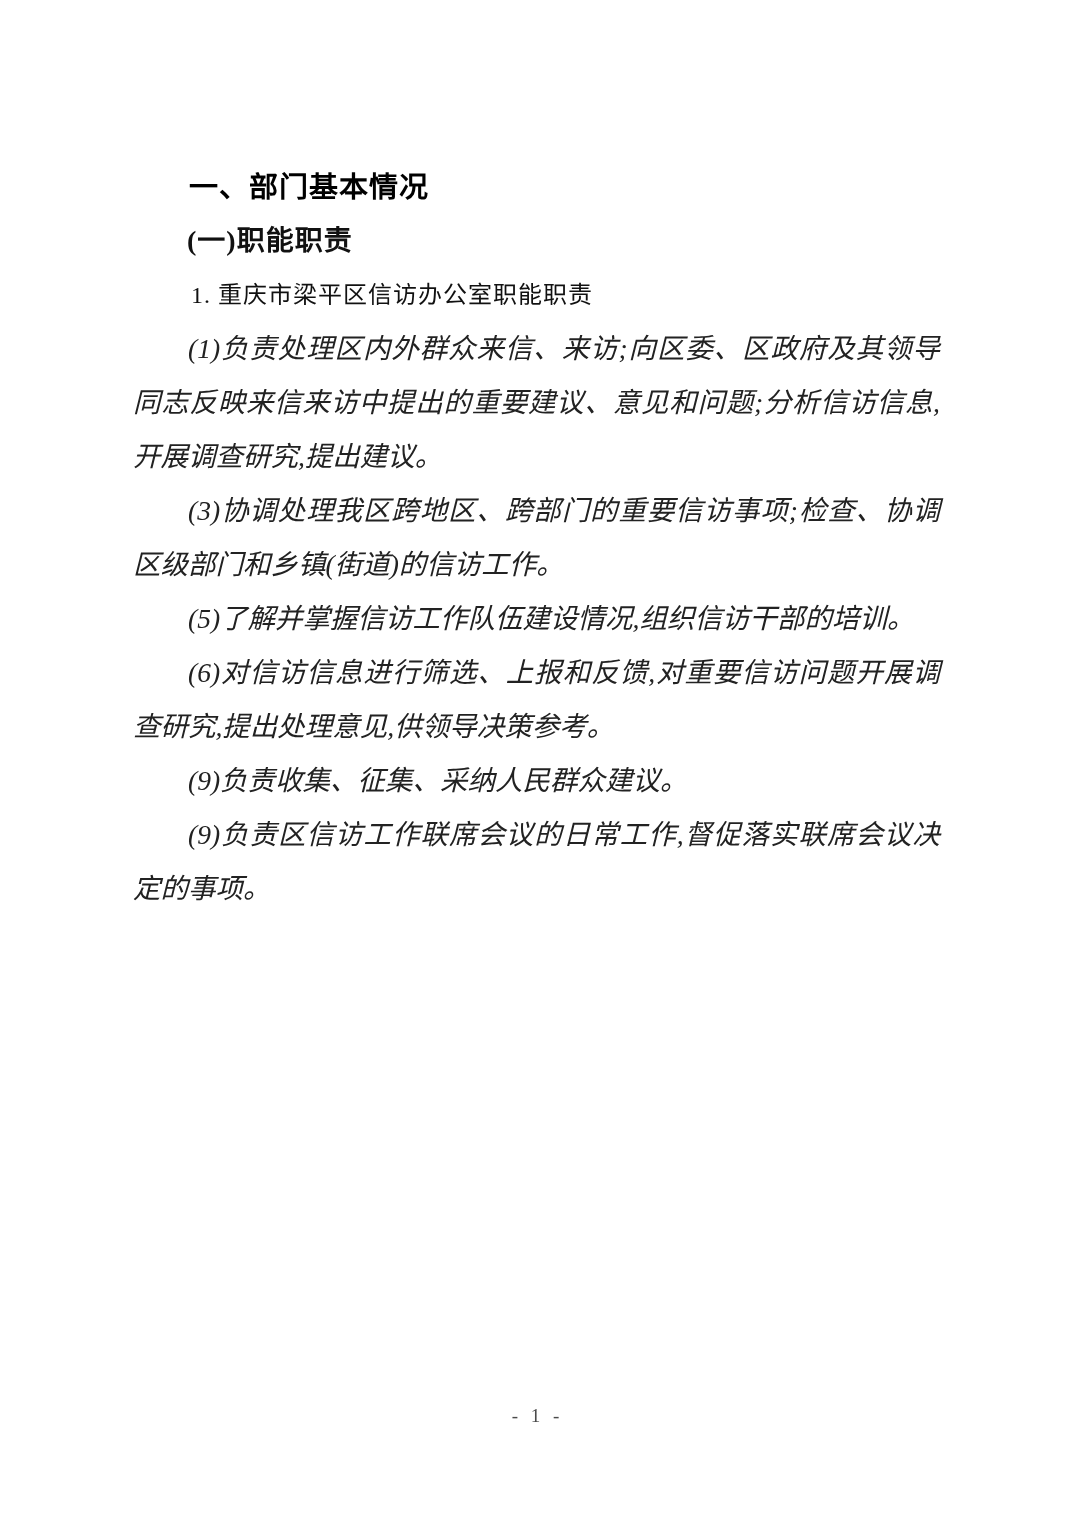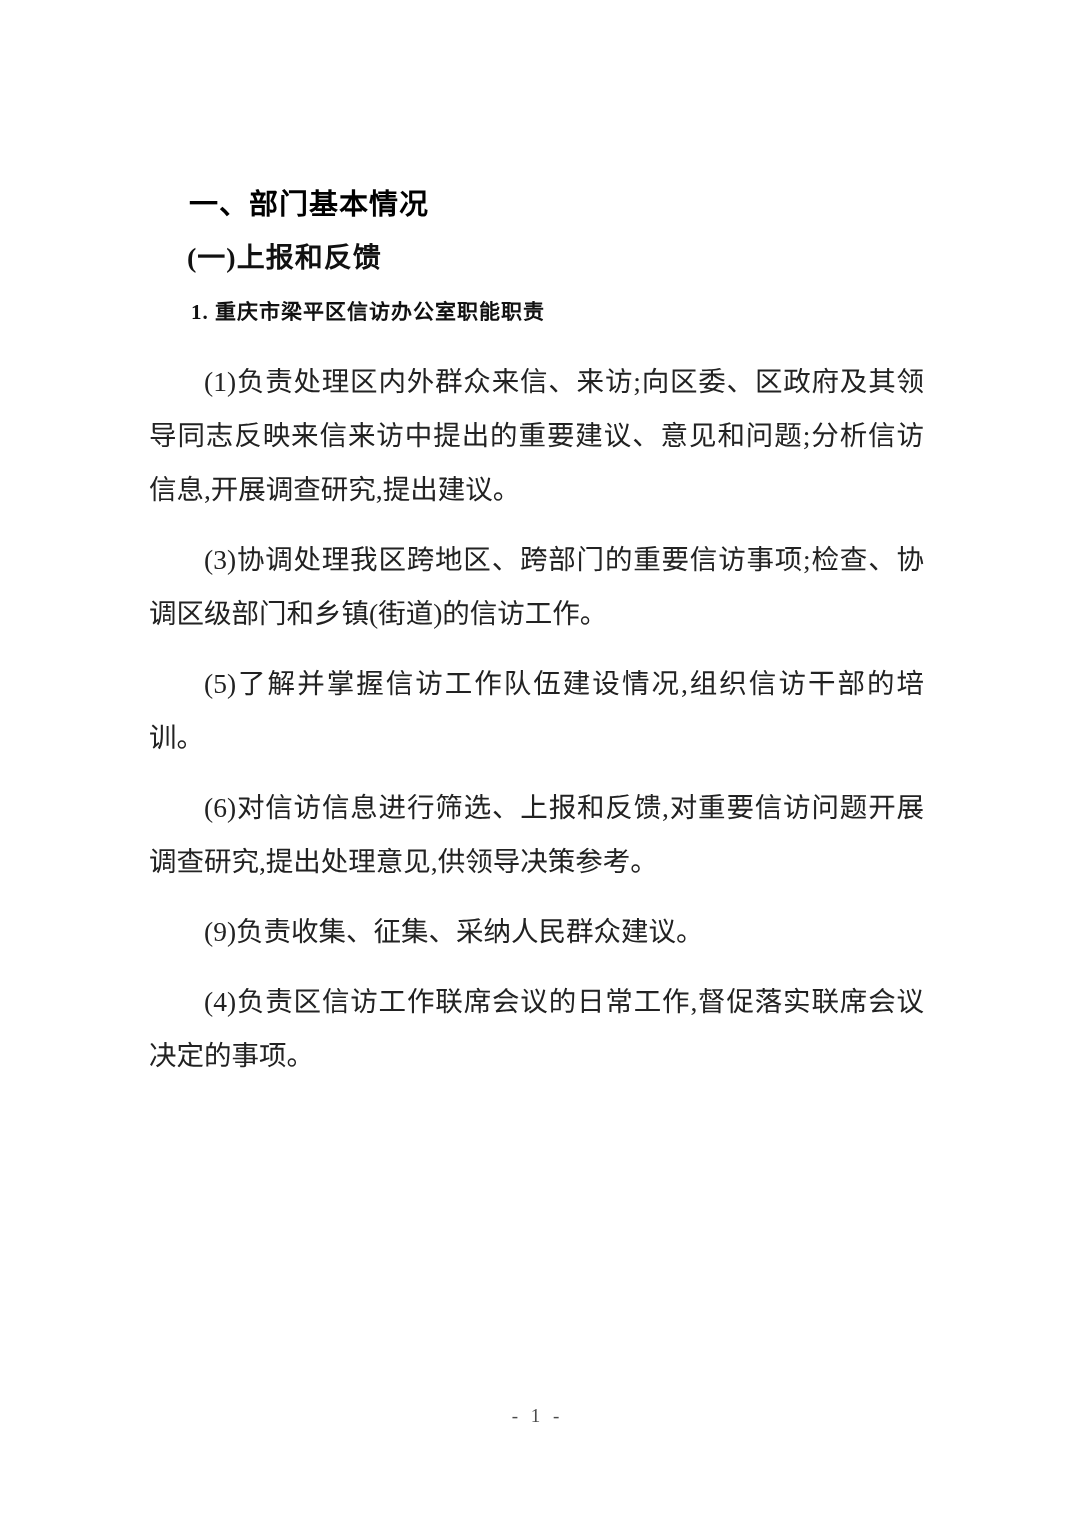--- a/index.html
+++ b/index.html
@@ -15,21 +15,21 @@
   .page {
     position: relative;
     width: 1075px;
     height: 1520px;
     background: #ffffff;
     overflow: hidden;
   }
   .content {
     position: absolute;
     left: 133px;
-    top: 177px;
+    top: 160px;
     width: 807px;
     color: #1f1f1f;
   }
   .h1 {
     margin: 0;
     font-family: "Liberation Sans", "DejaVu Sans", sans-serif;
     font-weight: 700;
     font-size: 29px;
     line-height: 54px;
     letter-spacing: 1px;
@@ -42,59 +42,60 @@
     font-weight: 700;
     font-size: 28px;
     line-height: 54px;
     letter-spacing: 1px;
     text-indent: 54px;
     color: #111111;
   }
   .h3 {
     margin: 0;
     font-family: "Liberation Serif", "DejaVu Serif", serif;
-    font-weight: 700;
-    font-size: 21px;
+    font-weight: 400;
+    font-size: 24px;
     line-height: 54px;
     letter-spacing: 1px;
     text-indent: 58px;
     color: #111111;
   }
   .para {
-    margin: 16px;
+    margin: 0;
     font-weight: 400;
     font-size: 27.5px;
     line-height: 54px;
     text-indent: 55px;
     text-align: justify;
     color: #222222;
+    font-style: italic;
   }
   .footer {
     position: absolute;
     top: 1401px;
     left: 0;
     width: 1075px;
     text-align: center;
     font-size: 19px;
     line-height: 30px;
     letter-spacing: 4px;
     color: #4a4a4a;
   }
 </style>
 </head>
 <body>
 
 <div class="page">
   <main class="content">
     <h1 class="h1">一、部门基本情况</h1>
-    <h2 class="h2">(一)上报和反馈</h2>
+    <h2 class="h2">(一)职能职责</h2>
     <h3 class="h3">1. 重庆市梁平区信访办公室职能职责</h3>
     <p class="para">(1)负责处理区内外群众来信、来访;向区委、区政府及其领导同志反映来信来访中提出的重要建议、意见和问题;分析信访信息,开展调查研究,提出建议。</p>
     <p class="para">(3)协调处理我区跨地区、跨部门的重要信访事项;检查、协调区级部门和乡镇(街道)的信访工作。</p>
     <p class="para">(5)了解并掌握信访工作队伍建设情况,组织信访干部的培训。</p>
     <p class="para">(6)对信访信息进行筛选、上报和反馈,对重要信访问题开展调查研究,提出处理意见,供领导决策参考。</p>
     <p class="para">(9)负责收集、征集、采纳人民群众建议。</p>
-    <p class="para">(4)负责区信访工作联席会议的日常工作,督促落实联席会议决定的事项。</p>
+    <p class="para">(9)负责区信访工作联席会议的日常工作,督促落实联席会议决定的事项。</p>
   </main>
   <footer class="footer">
     <span>- 1 -</span>
   </footer>
 </div>
 
 </body></html>

